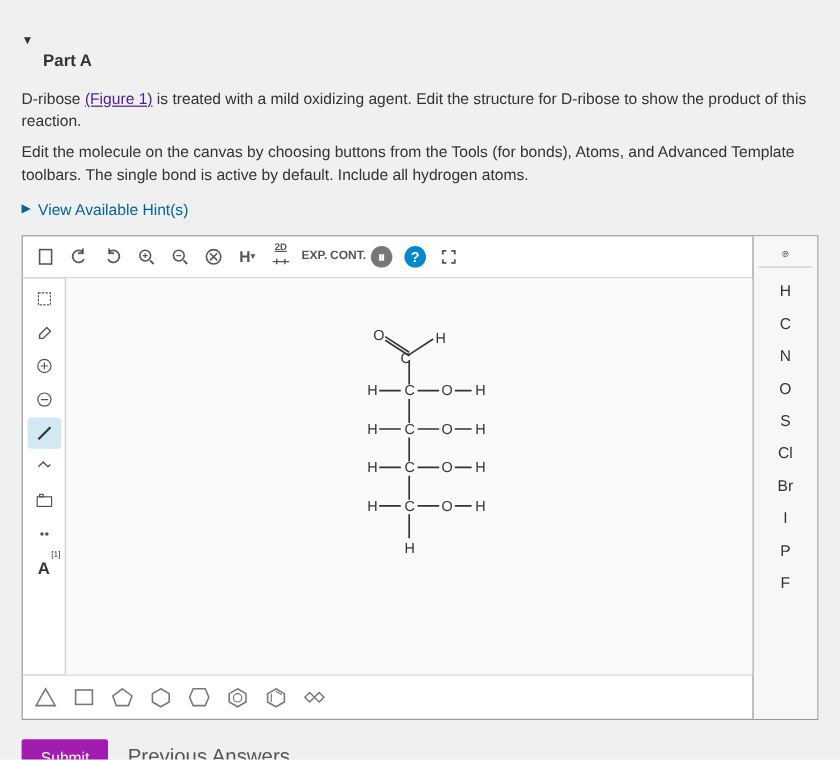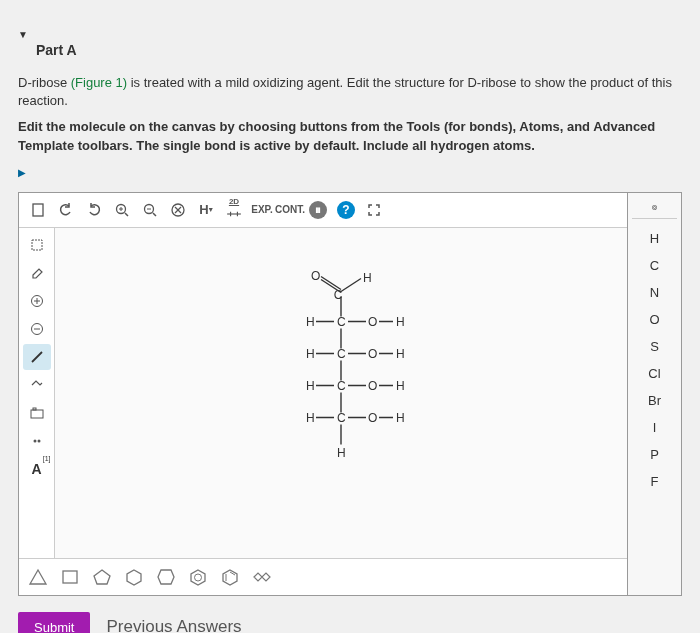--- a/index.html
+++ b/index.html
@@ -1,22 +1,22 @@
 <!DOCTYPE html>
 <html><head>
 <meta charset="utf-8">
 <style>
 * { box-sizing: border-box; margin: 0; padding: 0; font-family: Arial, sans-serif; }
 body { background: #f0f0f0; width: 700px; height: 633px; padding: 10px 18px; color: #333; }
 .part-header { display: flex; align-items: center; gap: 8px; margin-bottom: 16px; }
 .part-caret { font-size: 10px; color: #333; }
 .part-title { font-size: 14px; font-weight: bold; margin-top: 32px; }
 .instructions { font-size: 13px; margin-bottom: 8px; line-height: 1.4; }
-.instructions .link { color: #15803d; cursor: pointer; }
-.instructions-bold { font-weight: bold; font-size: 13px; margin-bottom: 12px; line-height: 1.4; }
+.instructions .link { color: #4c1d95; text-decoration: underline; cursor: pointer; }
+.instructions-bold { font-weight: normal; font-size: 13px; margin-bottom: 12px; line-height: 1.4; }
 .hints { display: flex; align-items: center; gap: 6px; color: #006699; font-size: 13px; margin-bottom: 14px; cursor: pointer; }
 .hints .caret { font-size: 10px; }
 .editor-wrap { display: flex; gap: 0; border: 1px solid #999; background: #fff; }
 .editor-main { flex: 1; display: flex; flex-direction: column; }
 .top-toolbar { display: flex; align-items: center; padding: 4px 6px; border-bottom: 1px solid #ccc; gap: 2px; }
 .tb-btn { width: 26px; height: 26px; display: flex; align-items: center; justify-content: center; font-size: 13px; color: #555; cursor: pointer; border-radius: 3px; }
 .tb-btn svg { width: 16px; height: 16px; }
 .tb-text { font-weight: bold; font-size: 13px; }
 .tb-2d { font-size: 8px; font-weight: bold; line-height: 1; text-decoration: underline; }
 .tb-sup { font-size: 10px; font-weight: bold; }
@@ -49,20 +49,21 @@
   <span class="part-title">Part A</span>
 </div>
 
 <p class="instructions">
   <span>D-ribose </span><span class="link">(Figure 1)</span><span> is treated with a mild oxidizing agent. Edit the structure for D-ribose to show the product of this reaction.</span>
 </p>
 <p class="instructions-bold">Edit the molecule on the canvas by choosing buttons from the Tools (for bonds), Atoms, and Advanced Template toolbars. The single bond is active by default. Include all hydrogen atoms.</p>
 
 <div class="hints">
   <span class="caret">▶</span>
+  <span>View Available Hint(s)</span>
 </div>
 
 <div class="editor-wrap">
   <div class="editor-main">
     <div class="top-toolbar">
       <div class="tb-btn">
           <svg viewBox="0 0 16 16">
             <rect x="3" y="2" width="10" height="12" fill="none" stroke="#555" stroke-width="1.3"></rect>
           </svg>
         </div>

